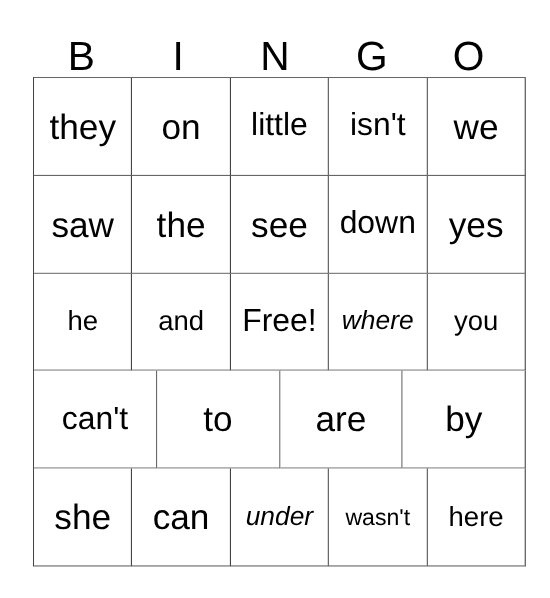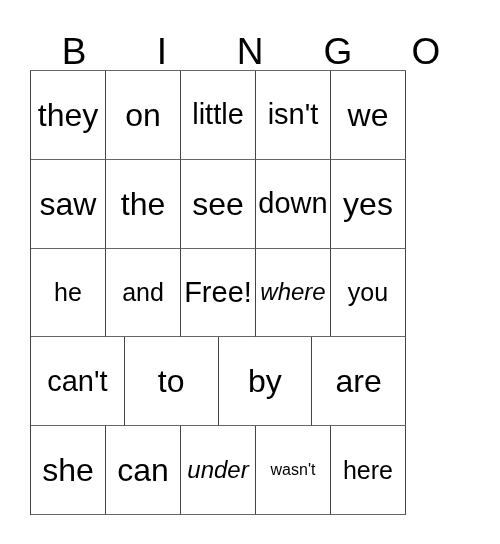--- a/index.html
+++ b/index.html
@@ -47,21 +47,21 @@
     letter-spacing: 0;
     line-height: 1;
     color: #000000;
   }
 
   
   #grid {
     position: absolute;
     left: 30px;
     top: 70px;
-    width: 376px;
+    width: 448px;
     height: 445px;
     box-sizing: border-box;
     border-top: 1px solid #666666;
     border-left: 1px solid #444444;
     display: flex;
     flex-direction: column;
   }
   .grid-row {
     display: flex;
     flex: 1 1 89px;
@@ -84,21 +84,21 @@
     white-space: nowrap;
     color: #000000;
     font-weight: 400;
     padding: 0 1px;
   }
   
   .size-xl   { font-size: 25px; }
   .size-lg   { font-size: 32px; }
   .size-md   { font-size: 29px; }
   .size-sm   { font-size: 24px; font-style: italic; }
-  .size-xs   { font-size: 16px; }
+  .size-xs   { font-size: 21px; }
 </style>
 </head>
 <body>
 
 <div id="bingo-card">
 
   <div id="header-row">
     <div class="header-cell">
       <span class="header-letter">B</span>
     </div>
@@ -173,24 +173,24 @@
     </div>
 
     <div class="grid-row">
       <div class="grid-cell">
         <span class="cell-word size-md">can't</span>
       </div>
       <div class="grid-cell">
         <span class="cell-word size-lg">to</span>
       </div>
       <div class="grid-cell">
+        <span class="cell-word size-lg">are</span>
+      </div>
+      <div class="grid-cell">
         <span class="cell-word size-lg">by</span>
-      </div>
-      <div class="grid-cell">
-        <span class="cell-word size-lg">are</span>
       </div>
     </div>
 
     <div class="grid-row">
       <div class="grid-cell">
         <span class="cell-word size-lg">she</span>
       </div>
       <div class="grid-cell">
         <span class="cell-word size-lg">can</span>
       </div>

